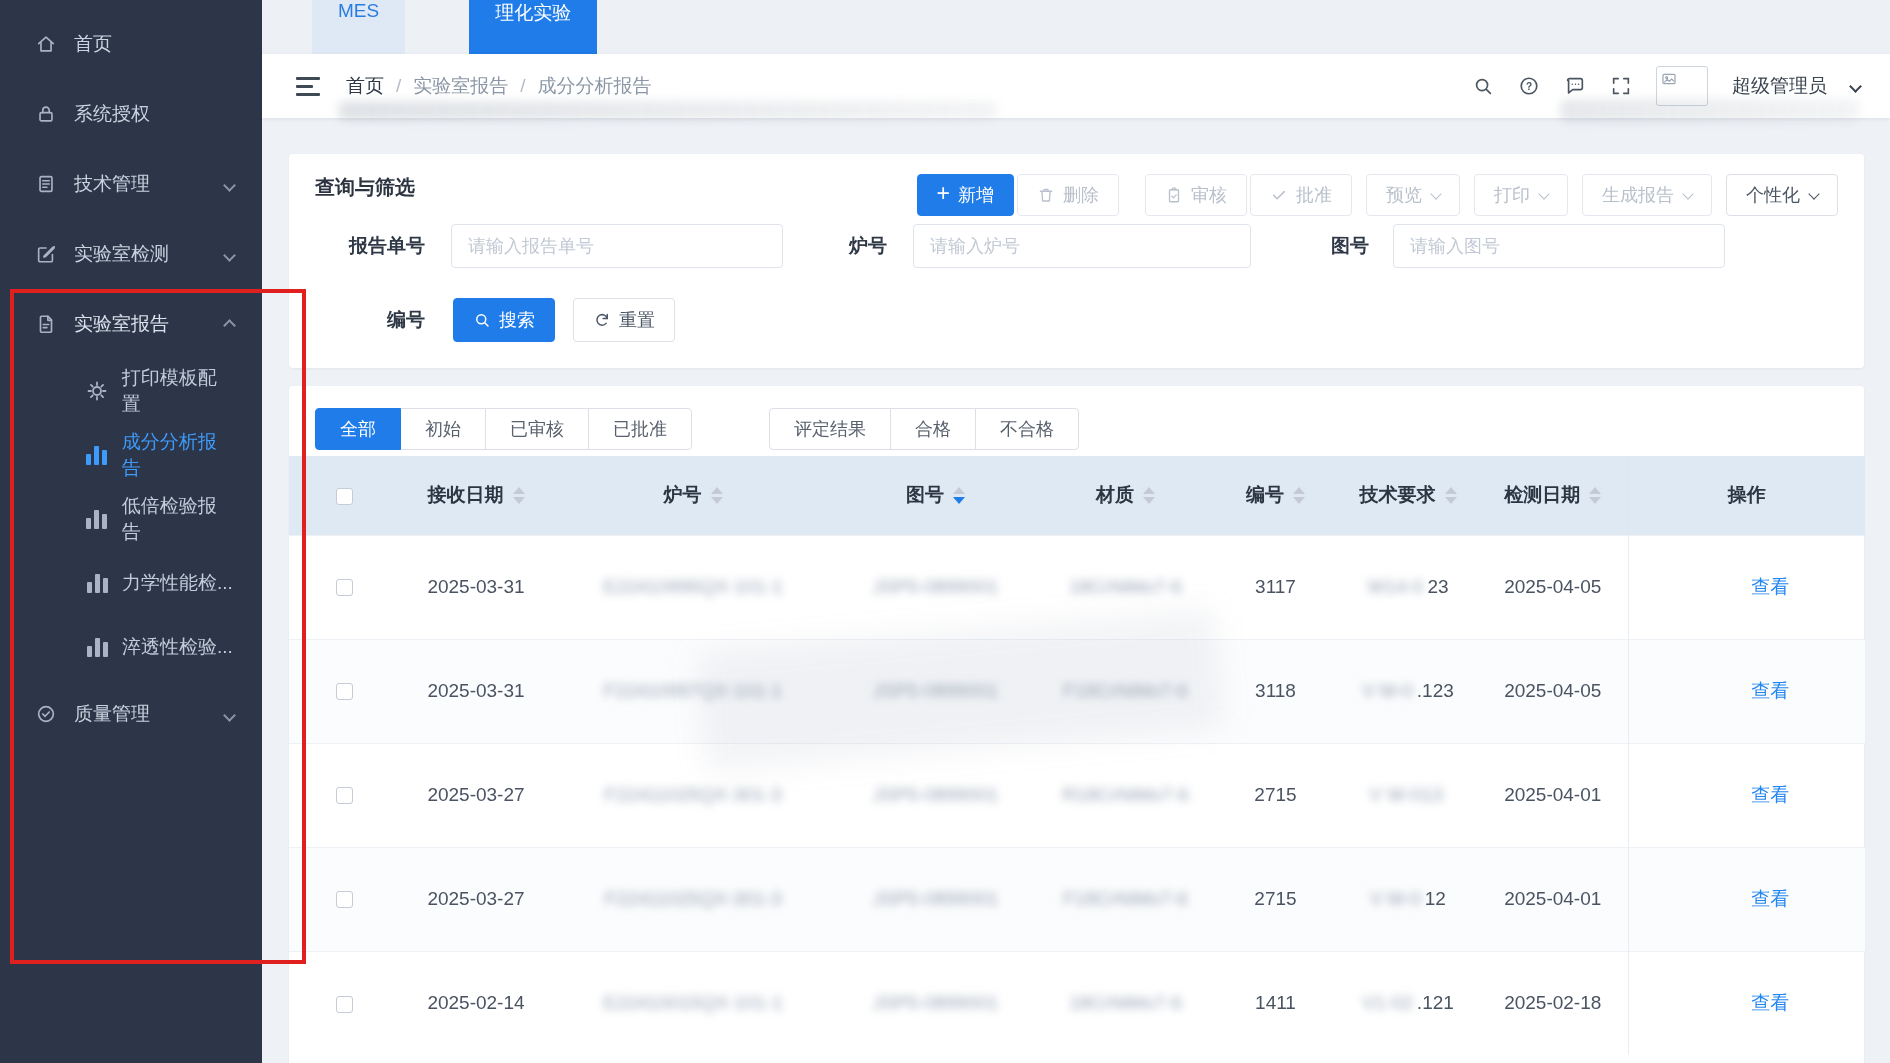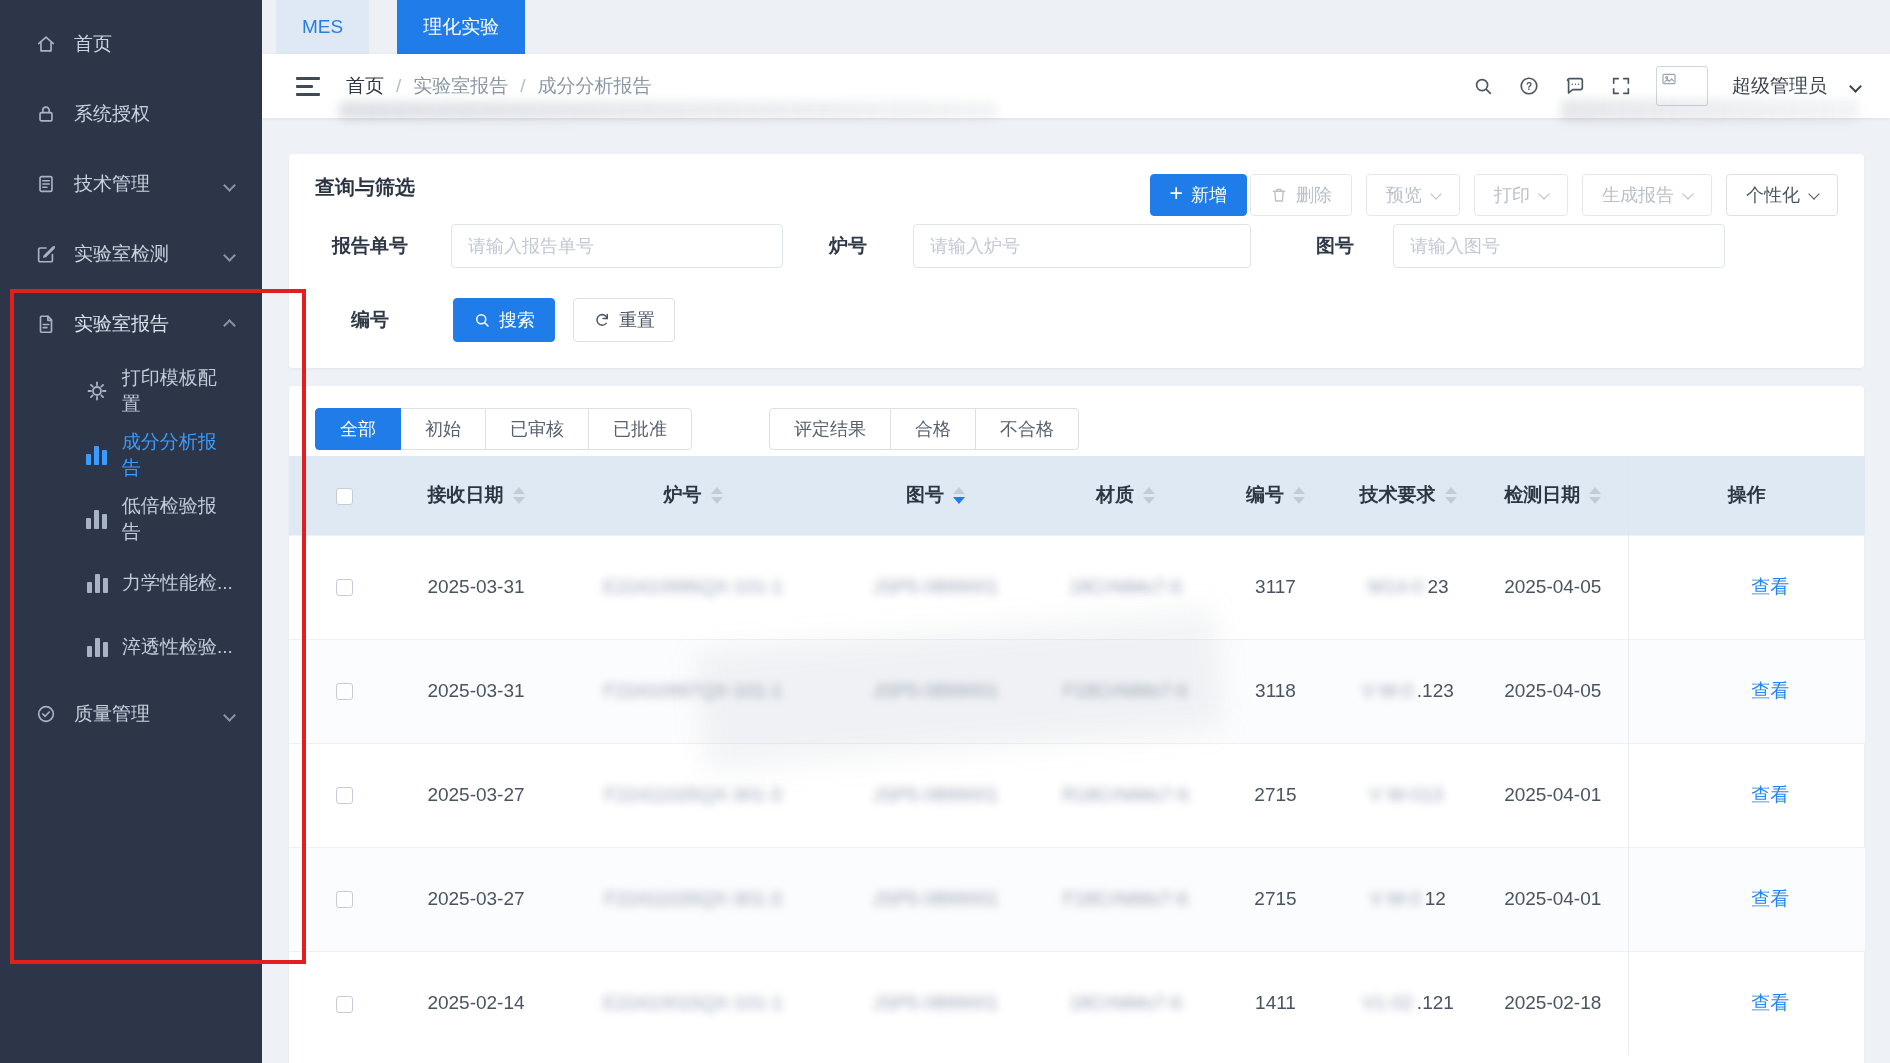--- a/index.html
+++ b/index.html
@@ -24,21 +24,21 @@
   .bars { display:inline-flex; align-items:flex-end; gap:3px; height:19px; }
   .bars i { width:5px; border-radius:1px; background:currentColor; display:block; }
   .bars i:nth-child(1){height:11px}.bars i:nth-child(2){height:19px}.bars i:nth-child(3){height:15px}
 
   .chev { display:inline-block; width:9px; height:9px; border-right:2px solid currentColor; border-bottom:2px solid currentColor; transform:rotate(45deg); margin-top:-4px; }
   .chev.up { transform:rotate(225deg); margin-top:5px; }
 
   
   .main { flex:1; display:flex; flex-direction:column; min-width:0; }
   .tabbar { height:54px; background:#edf1f6; display:flex; align-items:stretch; padding-left:14px; }
-  .top-tab { display:flex; align-items:center; justify-content:center; padding:0 26px; font-size:19px; cursor:pointer; }
+  .top-tab { display:flex; justify-content:center; padding:0 26px; font-size:19px; cursor:pointer;margin-left:36px; }
   .top-tab.mes { background:#dfe9f5; color:#2a7de0; margin-right:28px; }
   .top-tab.active { background:var(--primary,#1f7ce8); color:#fff; }
 
   .crumbbar { height:64px; background:#fff; display:flex; align-items:center; padding:0 30px 0 34px; box-shadow:0 1px 4px rgba(0,21,41,.08); position:relative; z-index:5; }
   .fold { width:24px; display:inline-flex; flex-direction:column; gap:5px; cursor:pointer; margin-right:26px; }
   .fold i { height:3px; background:#3f4a57; border-radius:1px; display:block; }
   .fold i:nth-child(2){ width:17px; }
   .breadcrumb { display:flex; align-items:center; gap:12px; font-size:19px; }
   .bc-item { color:#8b97a6; cursor:pointer; }
   .bc-item.first { color:#2f3846; }
@@ -61,21 +61,21 @@
   .pair.second { margin-left:12px; }
   .btn { display:inline-flex; align-items:center; gap:8px; height:42px; padding:0 19px; border-radius:4px; border:1px solid #dcdfe6; background:#fff; font-size:18px; color:#4b5564; cursor:pointer; font-family:inherit; white-space:nowrap; }
   .btn.primary { background:var(--primary,#1f7ce8); border-color:var(--primary,#1f7ce8); color:#fff; }
   .btn.disabled { color:#b9c0cb; border-color:#e4e8ee; }
   .plus { font-size:23px; line-height:1; margin-top:-3px; font-weight:400; }
   .btn .chev { width:8px; height:8px; border-width:1.8px; margin-top:-3px; margin-left:2px; }
 
   .filter-row { display:flex; align-items:center; margin-top:0; }
   .filter-row + .filter-row { margin-top:30px; }
   .filter-row:nth-of-type(2) { margin-top:0; }
-  .f-label { font-size:19px; font-weight:700; color:#2f3846; text-align:center; margin-right:26px; flex-shrink:0; }
+  .f-label { font-size:19px; font-weight:700; color:#2f3846; text-align:right; margin-right:26px; flex-shrink:0; }
   .lab1 { width:110px; }
   .lab2 { width:78px; margin-left:26px; }
   .lab3 { width:68px; margin-left:50px; margin-right:24px; }
   .f-input { height:44px; width:332px; border:1px solid #dfe3ea; border-radius:4px; padding:0 16px; font-size:18px; color:#333; font-family:inherit; background:#fff; }
   .f-input.w2 { width:338px; }
   .f-input::placeholder { color:#c2c9d4; }
   .search-btn { margin-left:2px; height:44px; }
   .reset-btn { margin-left:18px; height:44px; }
 
   
@@ -315,20 +315,40 @@
                 <span class="plus">+</span>
                 <span>新增</span>
               </button>
               <button class="btn disabled">
                 <span>
                     <svg width="18" height="18" viewBox="0 0 24 24" fill="none" stroke="currentColor" stroke-width="1.8" stroke-linecap="round" stroke-linejoin="round">
                       <path d="M4.5 7h15M9.5 7V4.5h5V7M6.5 7l1 13h9l1-13"></path>
                     </svg>
                   </span>
                 <span>删除</span>
+              </button>
+            </span>
+            <span class="pair second">
+              <button class="btn disabled">
+                <span>
+                    <svg width="18" height="18" viewBox="0 0 24 24" fill="none" stroke="currentColor" stroke-width="1.8" stroke-linecap="round" stroke-linejoin="round">
+                      <rect x="6" y="5" width="12" height="16" rx="1.5"></rect>
+                      <path d="M9.5 5a2.5 2.5 0 015 0"></path>
+                      <path d="M9 13.5l2.3 2.3 3.7-4"></path>
+                    </svg>
+                  </span>
+                <span>审核</span>
+              </button>
+              <button class="btn disabled">
+                <span>
+                    <svg width="18" height="18" viewBox="0 0 24 24" fill="none" stroke="currentColor" stroke-width="2" stroke-linecap="round" stroke-linejoin="round">
+                      <path d="M5 12.5l4.5 4.5L19 7.5"></path>
+                    </svg>
+                  </span>
+                <span>批准</span>
               </button>
             </span>
             <button class="btn disabled">
               <span>预览</span>
               <i class="chev"></i>
             </button>
             <button class="btn disabled">
               <span>打印</span>
               <i class="chev"></i>
             </button>

